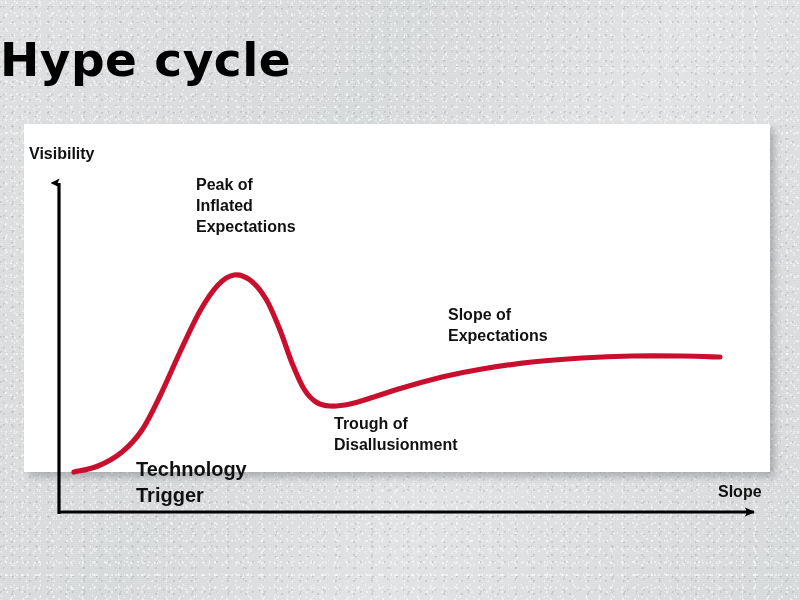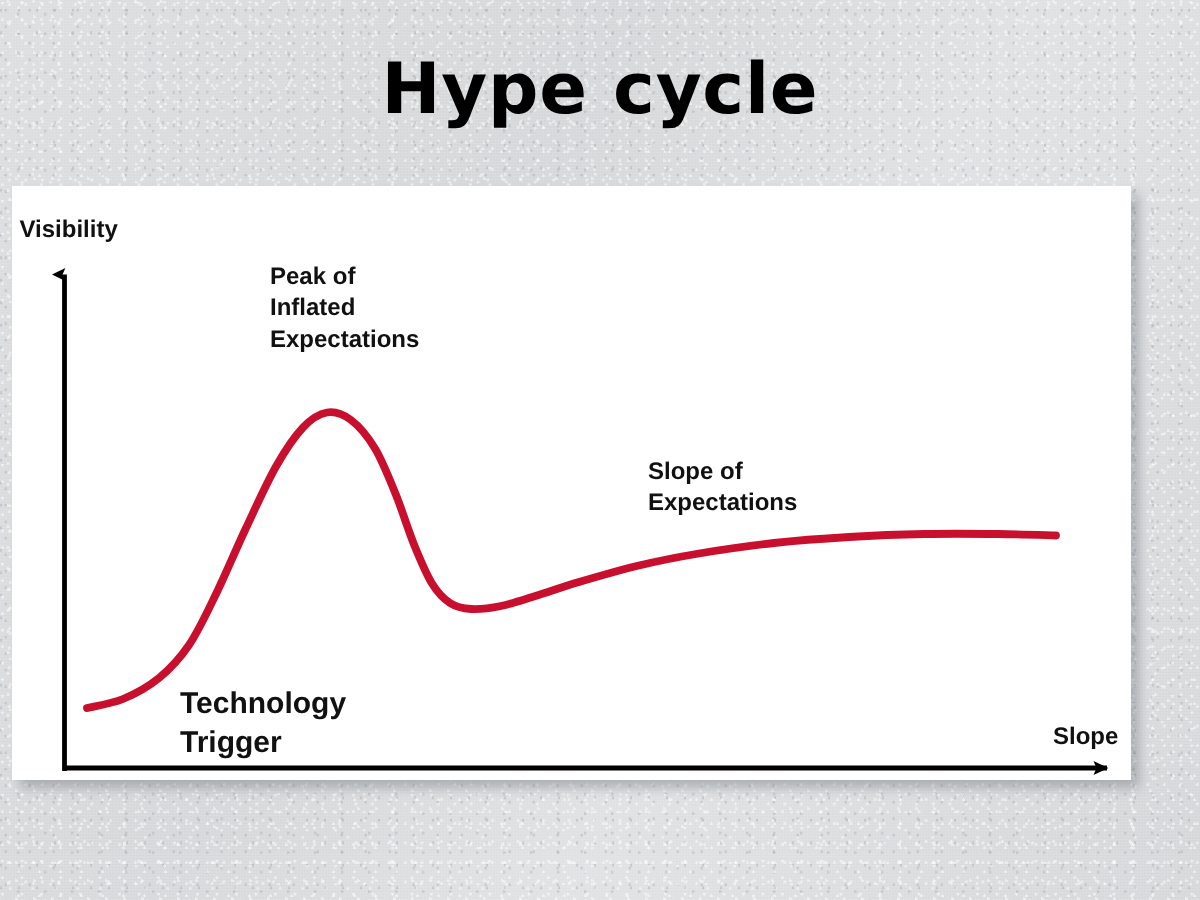--- a/index.html
+++ b/index.html
@@ -48,36 +48,36 @@
       repeating-linear-gradient(0deg, rgba(255,255,255,.20) 0 1px, rgba(150,154,160,.16) 1px 2px),
       repeating-linear-gradient(90deg, rgba(255,255,255,.16) 0 1px, rgba(150,154,160,.12) 1px 2px);
     mix-blend-mode: overlay;
   }
 
   #slide-title {
     position: absolute;
     left: 0;
     top: 36px;
     width: 800px;
-    text-align: center;
+    text-align: left;
     font-family: "DejaVu Sans", sans-serif;
     font-weight: bold;
     font-size: 47px;
     letter-spacing: 0.5px;
     color: #000;
     line-height: 1;
     white-space: pre;
   }
 
   #chart-panel {
     position: absolute;
-    left: 8px;
+    left: 24px;
     top: 124px;
     width: 746px;
-    height: 396px;
+    height: 348px;
     background: #ffffff;
     box-shadow: 5px 5px 7px rgba(95,99,105,0.38);
   }
 
   #chart-svg {
     position: absolute;
     left: 0;
     top: 0;
     width: 746px;
     height: 416px;
@@ -131,19 +131,21 @@
 
     <div class="chart-label" id="label-time">Slope</div>
 
     <div class="chart-label" id="label-peak">Peak of
 Inflated
 Expectations</div>
 
     <div class="chart-label" id="label-trigger">Technology
 Trigger</div>
 
+    <div class="chart-label" id="label-trough">Trough of
+Disallusionment</div>
 
     <div class="chart-label" id="label-slope">Slope of
 Expectations</div>
 
 
   </div>
 </div>
 
 </body></html>

